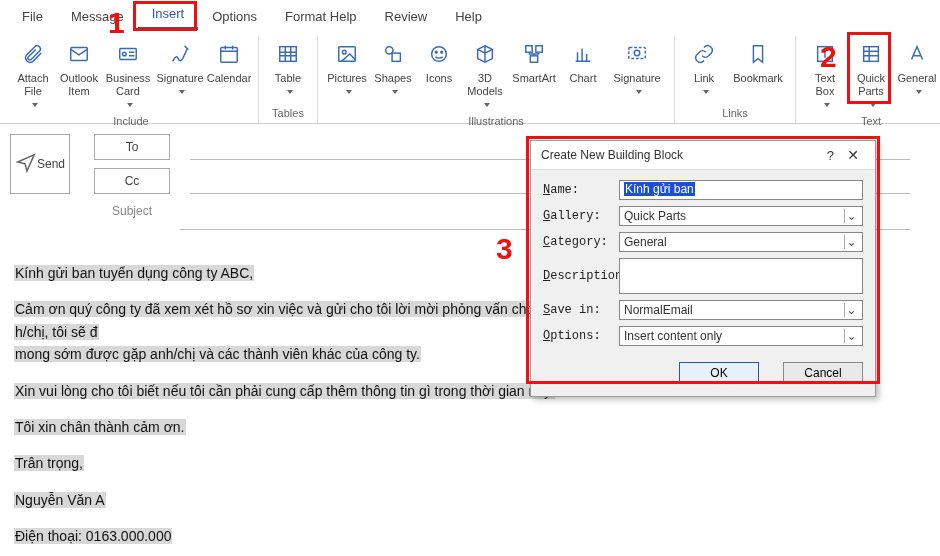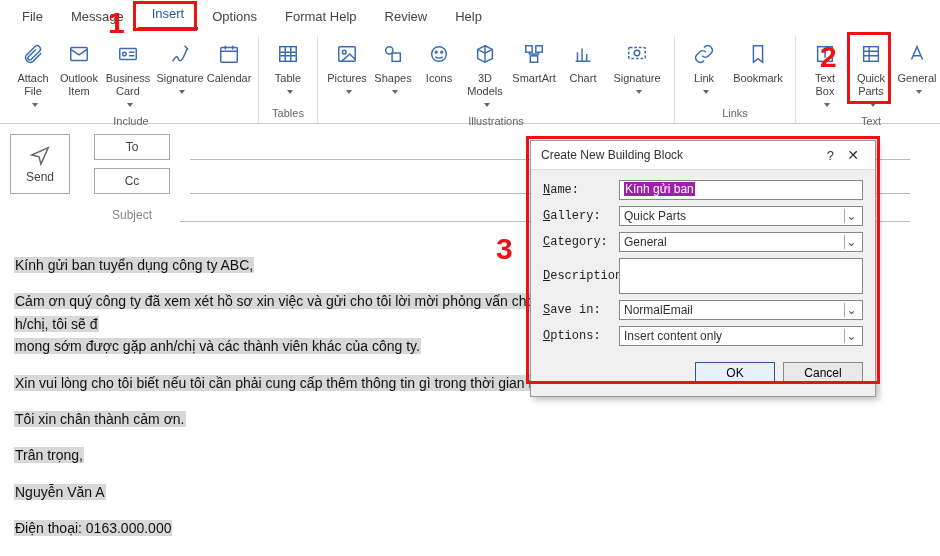--- a/index.html
+++ b/index.html
@@ -92,21 +92,21 @@
   
   .compose {
     display:flex;
     padding: 10px 10px 4px 10px;
   }
   .send-box {
     width: 60px;
     height: 60px;
     border: 1px solid #aaa;
     display:flex;
-    flex-direction:column;
+    flex-direction:row;
     align-items:center;
     justify-content:center;
     margin-right: 24px;
     font-size:12px;
     color:#444;
   }
   .send-box svg { margin-bottom:4px; color:#666;}
   .addr-col {
     display:flex;
     flex-direction:column;
@@ -124,21 +124,21 @@
   }
   .addr-field {
     width: 720px;
     height:26px;
     border-bottom:1px solid #bbb;
     border-top:none;border-left:none;border-right:none;
     font-size:12px;
     padding:2px;
   }
   .subject-row{
-    display:flex; align-items:flex-end; margin-top:2px; margin-bottom:6px;
+    display:flex; align-items:flex-start; margin-top:10px; margin-bottom:6px;
   }
   .subject-lbl { color:#888; width:76px; text-align:center; margin-right:10px; }
   .subject-field{
     flex:1; height:26px;
     border-bottom:1px solid #bbb;
     border-top:none;border-left:none;border-right:none;
     padding:2px;
   }
 
   
@@ -200,34 +200,34 @@
     width:14px; text-align:center;
     border-left:1px solid #aaa;
     color:#555;
   }
   .dlg-textarea{
     flex:1; height:36px;
     border:1px solid #888;
     background:#fff;
   }
   .dlg-btns{
-    display:flex; justify-content:flex-end; gap:8px;
+    display:flex; justify-content:flex-end; gap:24px;
     padding:4px 12px 12px 12px;
   }
   .dlg-btn{
     width:80px; height:22px;
     border:1px solid #888; background:#e9e9e9;
     font-size:12px; cursor:pointer;
   }
   .dlg-btn.primary{
     background:#e7f1fb;
     border:1px solid #2b579a;
   }
   .name-sel{
-    background:#a21caf;
+    background:#1d4ed8;
     color:#fff;
     padding:0 1px;
   }
   
   .anno-box{
     position:absolute;
     border:3px solid #e11;
     pointer-events:none;
   }
   .anno-num{

